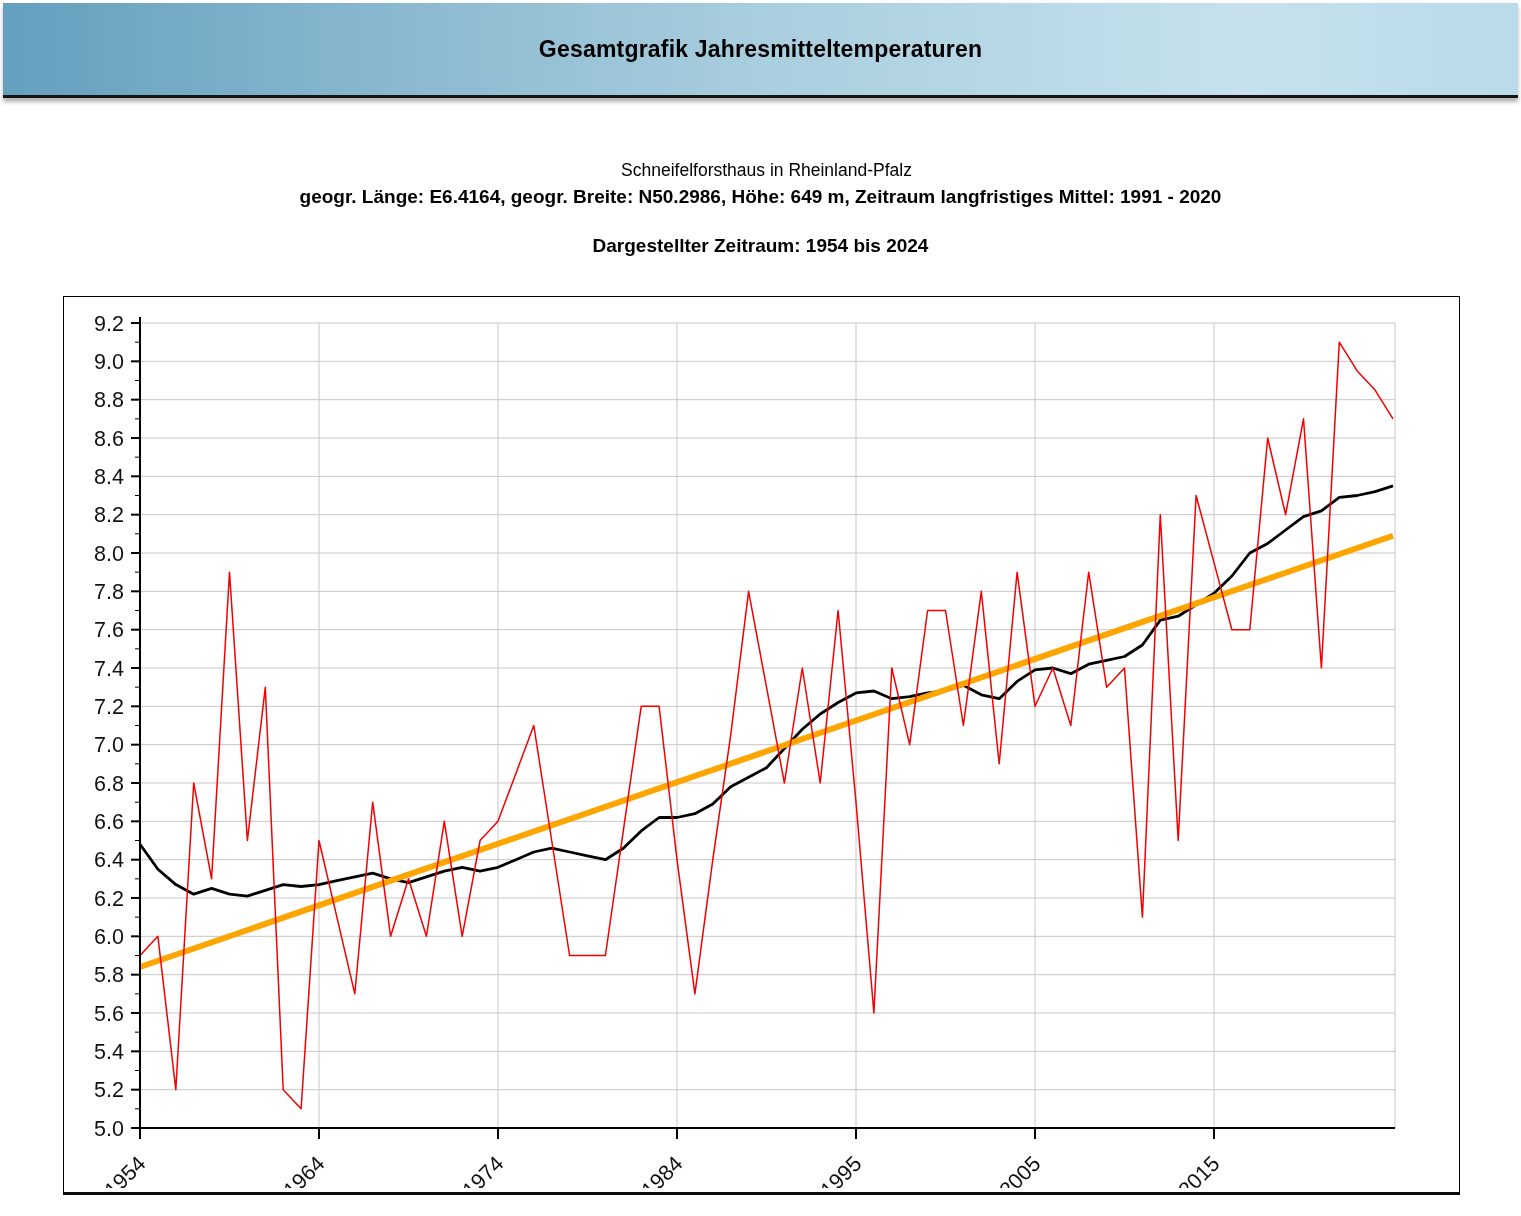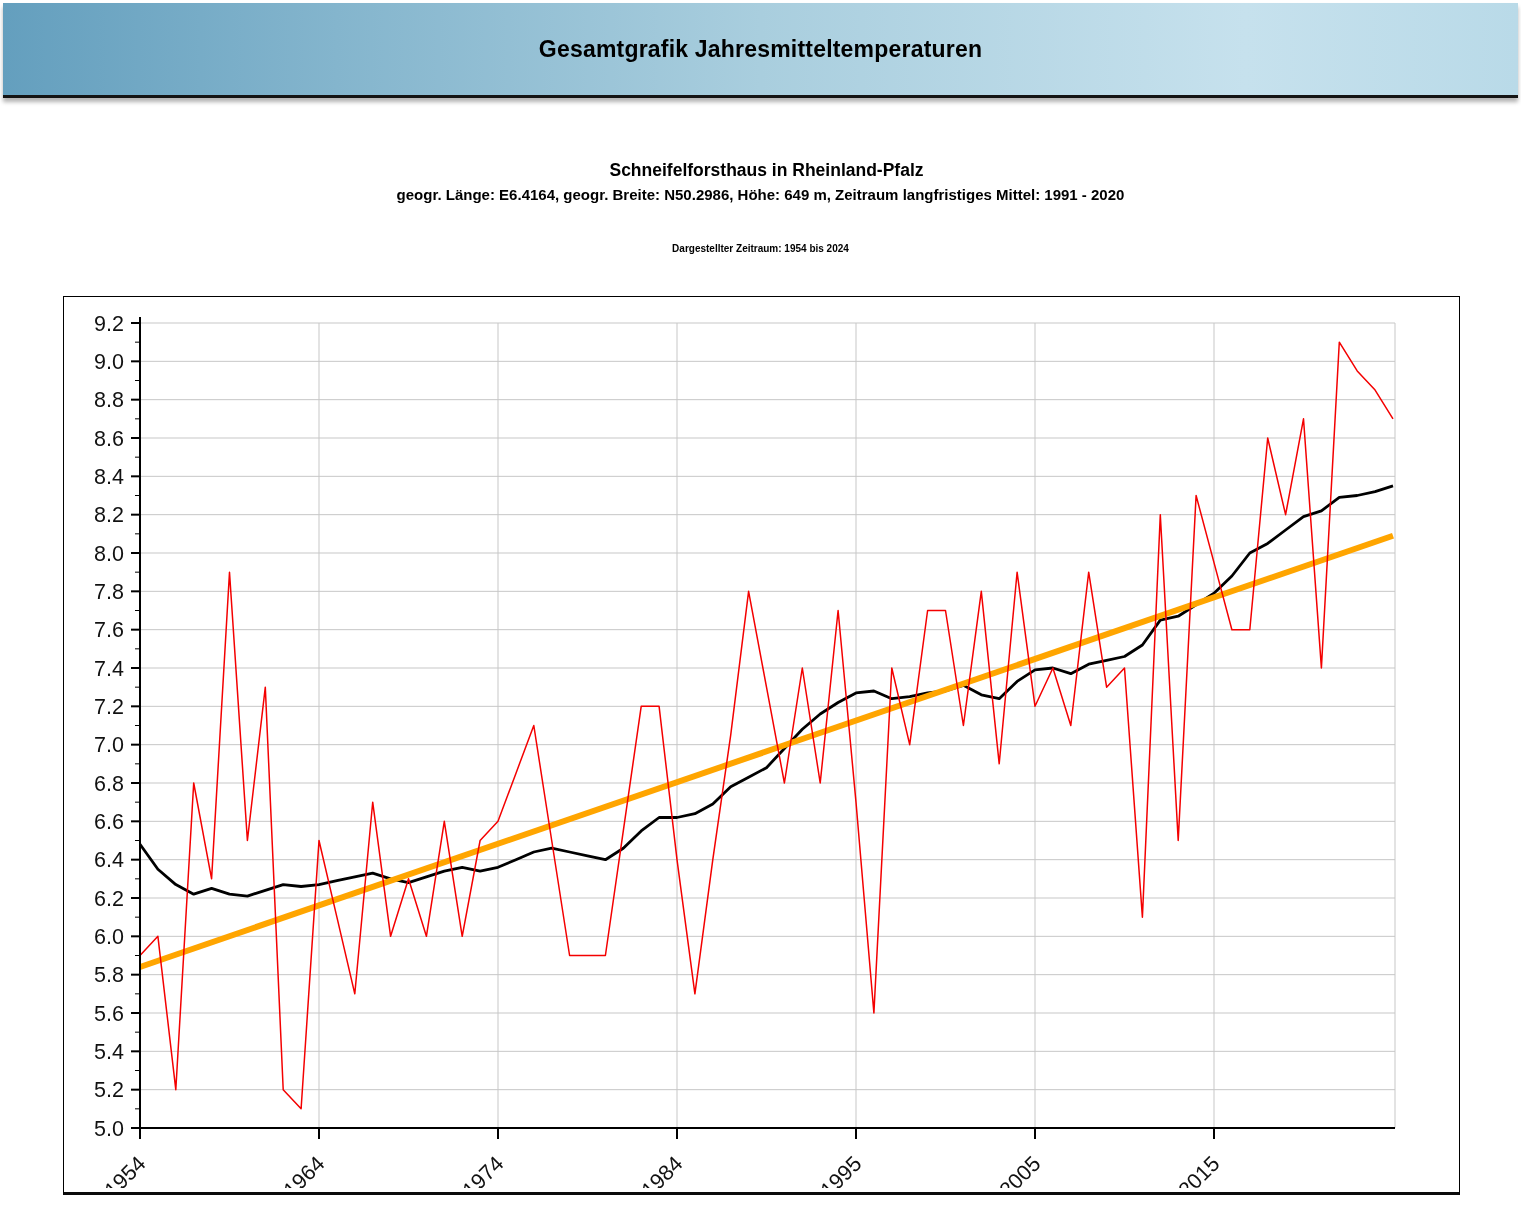--- a/index.html
+++ b/index.html
@@ -13,23 +13,23 @@
     border-bottom:3px solid #141414;
     box-shadow:0 4px 4px rgba(0,0,0,0.30);
     display:flex;align-items:center;justify-content:center;
   }
   .header .title{
     font-size:23px;font-weight:bold;color:#000;letter-spacing:0.2px;
   }
   .subtitle{
     position:absolute;top:160px;left:0;width:100%;text-align:center;color:#000;
   }
-  .subtitle .station{font-size:17.5px;font-weight:bold;margin:0 0 5px 12px;}
-  .subtitle .meta{font-size:15px;font-weight:bold;margin:0;}
-  .subtitle .period{font-size:10px;font-weight:bold;margin:40px 0 0 0;}
+  .subtitle .station{font-size:17.5px;font-weight:normal;margin:0 0 5px 12px;}
+  .subtitle .meta{font-size:19px;font-weight:bold;margin:0;}
+  .subtitle .period{font-size:19px;font-weight:bold;margin:27px 0 0 0;}
   .chart-panel{
     position:absolute;left:63px;top:296px;width:1395px;height:895px;
     background:#fff;border:1px solid #000;border-bottom:3px solid #0a0a0a;
   }
   .chart-panel svg{display:block;}
   .gridline{stroke:#c7c7c7;stroke-width:1;}
   .axisline{stroke:#000;stroke-width:2;}
   .tick-major{stroke:#000;stroke-width:2;}
   .tick-minor{stroke:#000;stroke-width:1;}
   .ylab,.xlab{font-family:"Liberation Sans",sans-serif;font-size:21.5px;fill:#111;}

